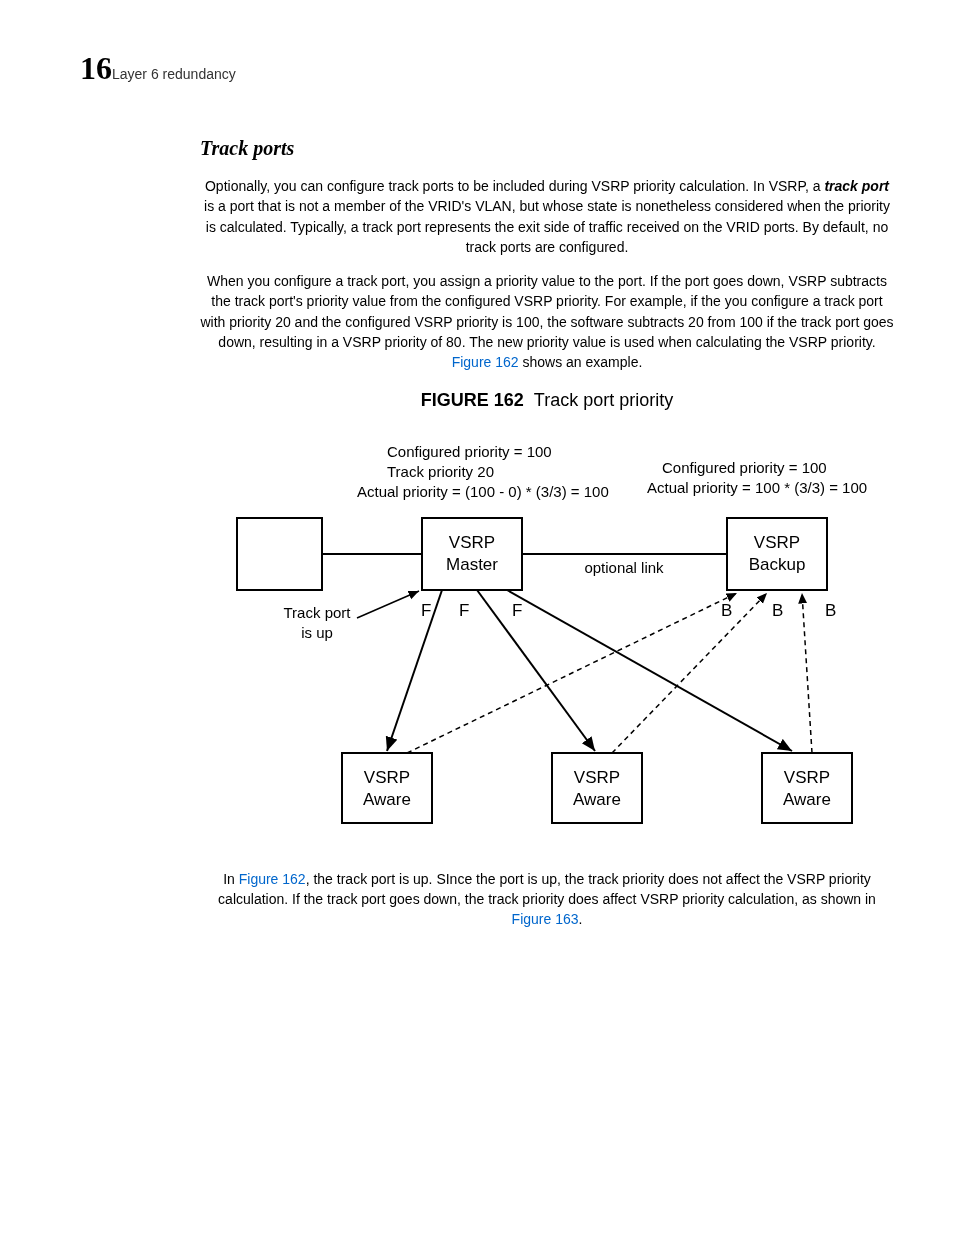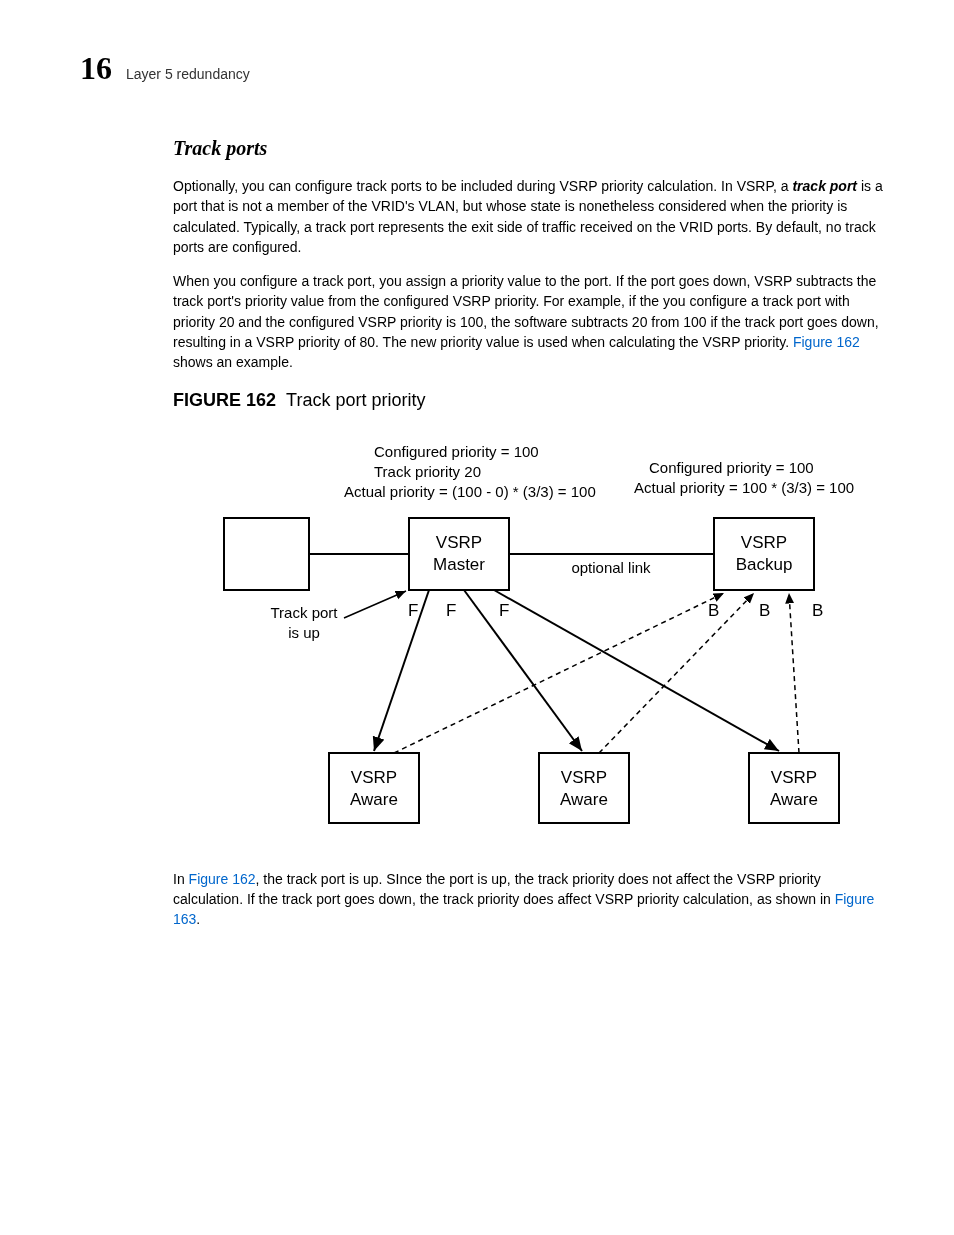--- a/index.html
+++ b/index.html
@@ -10,46 +10,46 @@
     color: #000;
     width: 954px;
   }
   .page {
     padding: 50px 60px 60px 80px;
     box-sizing: border-box;
   }
   .header {
     display: flex;
     align-items: baseline;
-    gap: 14px;
     margin-bottom: 50px;
   }
   .chapnum {
     font-size: 32px;
     font-weight: bold;
     font-family: Georgia, 'Times New Roman', serif;
   }
   .chapname {
     font-size: 14px;
     color: #333;
   }
   .content {
-    margin-left: 93px;
+    margin-left: 120px;
   }
   h2.section {
     font-family: Georgia, 'Times New Roman', serif;
     font-style: italic;
     font-weight: bold;
     font-size: 20px;
     margin: 0 0 16px 0;
   }
   p {
     font-size: 14px;
     line-height: 1.45;
     margin: 0 0 14px 0;
+    text-align: center;
   }
   .term { font-weight: bold; font-style: italic; }
   .figref { color: #0066cc; }
   .figlabel {
     font-size: 18px;
     margin: 0 0 20px 0;
   }
   .figlabel .fignum { font-weight: bold; }
   .diagram-wrap {
     display: flex;
@@ -57,21 +57,21 @@
     margin: 0 0 26px 0;
   }
   svg { font-family: Arial, Helvetica, sans-serif; }
 </style>
 </head>
 <body>
 
 <div class="page">
   <div class="header">
     <span class="chapnum">16</span>
-    <span class="chapname">Layer 5 redundancy</span>
+    <span class="chapname">Layer 6 redundancy</span>
   </div>
 
   <div class="content">
     <h2 class="section">Track ports</h2>
 
     <p>
       <span>Optionally, you can configure track ports to be included during VSRP priority calculation. In VSRP, a </span><span class="term">track port</span><span> is a port that is not a member of the VRID's VLAN, but whose state is nonetheless considered when the priority is calculated. Typically, a track port represents the exit side of traffic received on the VRID ports. By default, no track ports are configured.</span>
     </p>
 
     <p>

